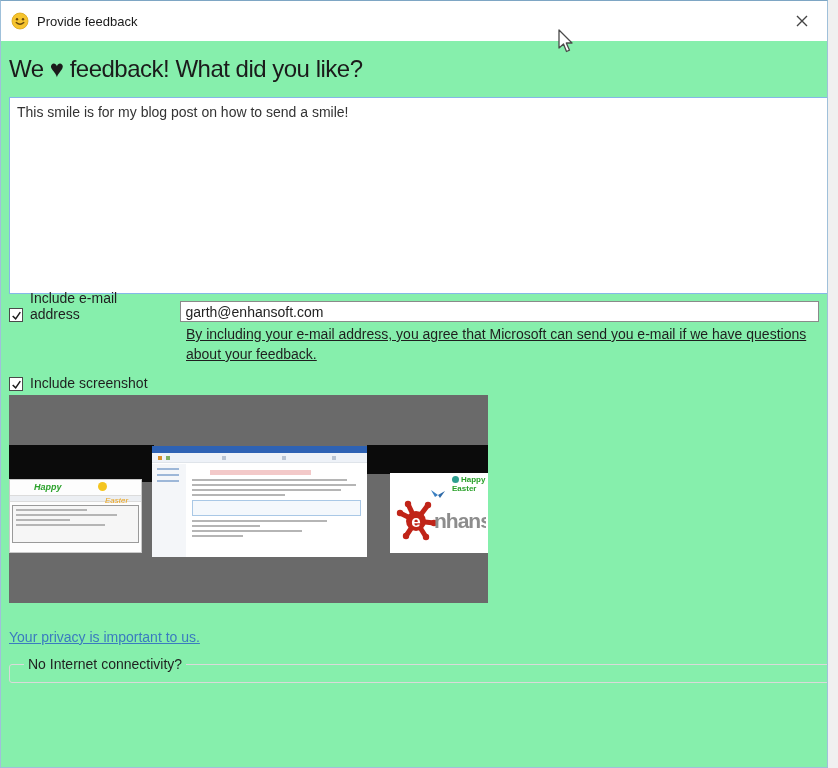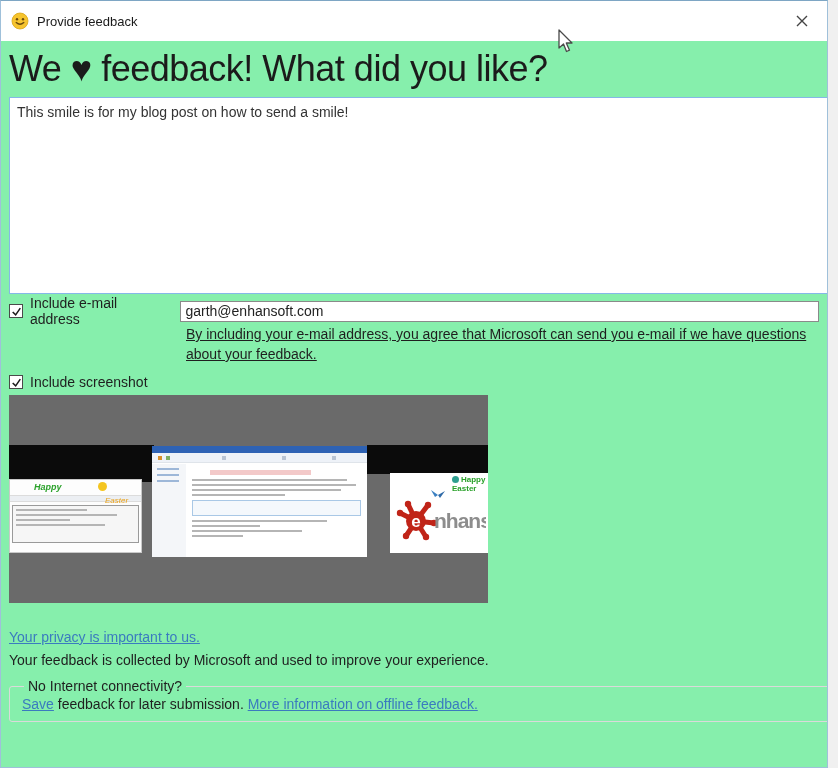--- a/index.html
+++ b/index.html
@@ -10,30 +10,30 @@
             border:1px solid #9fc0da; border-top-color:#7ea6c4; overflow:hidden; }
 
   
   .titlebar { height:40px; background:#ffffff; display:flex; align-items:center; padding:0 10px; }
   .titlebar .app-icon { width:18px; height:18px; margin-right:8px; flex:0 0 auto; }
   .titlebar .title-text { font-size:13px; color:#1a1a1a; flex:1 1 auto; }
   .close-btn { width:30px; height:30px; display:flex; align-items:center; justify-content:center; cursor:default; }
 
   .content { padding:0 8px; position:relative; }
 
-  h1 { margin-top:10px; font-size:36px; font-weight:400; letter-spacing:-0.5px;
+  h1 { margin-top:10px; font-size:24px; font-weight:400; letter-spacing:-0.5px;
        color:#1b1b1b; line-height:36px; }
 
   .feedback-box { margin-top:10px; width:822px; height:197px; background:#ffffff;
                   border:1px solid #86b7e8; padding:5px 7px; font-size:14px; color:#333;
                   line-height:19px; cursor:text; }
   .caret { display:inline-block; width:1px; height:14px; background:#111; margin-left:1px;
            vertical-align:-2px; }
 
-  .check-row { display:flex; align-items:center; margin-top:6px; height:22px; }
+  .check-row { display:flex; align-items:flex-end; margin-top:6px; height:22px; }
   .checkbox { width:14px; height:14px; background:#fff; border:1px solid #4a4a4a;
               display:inline-flex; align-items:center; justify-content:center; flex:0 0 auto; }
   .check-row label { font-size:14px; color:#1f1f1f; margin-left:7px; }
   .email-input { margin-left:11px; width:645px; height:21px; border:1px solid #8a8a8a;
                  background:#fff; font-family:inherit; font-size:14px; color:#222; padding:0 4px; }
 
   .note { margin-left:177px; margin-top:2px; font-size:14px; color:#1f1f1f; line-height:20px;text-decoration:underline; }
   .note div { white-space:nowrap; }
 
   .screenshot-row { margin-top:9px; height:18px; }
@@ -224,30 +224,24 @@
           <svg class="butterfly" width="16" height="12" viewBox="0 0 16 12">
             <path d="M8 6 L1 1 L5 8 Z" fill="#3a7fc1"></path>
             <path d="M8 6 L15 2 L10 9 Z" fill="#2f6aa8"></path>
           </svg>
         </div>
       </div>
 
     </div>
 
     <a class="link privacy-link">Your privacy is important to us.</a>
-    <div class="privacy-text">Your feedback is collected by Microsoft and used to improve your experience.</div>
 
 
     <fieldset class="offline">
       <legend>No Internet connectivity?</legend>
-      <div class="offline-line">
-        <a class="link">Save</a>
-        <span>feedback for later submission.</span>
-        <a class="link">More information on offline feedback.</a>
-      </div>
     </fieldset>
 
   </div>
 
   <svg class="mouse-cursor" width="17" height="24" viewBox="0 0 17 24">
     <path d="M2 1 L2 19 L6.5 15 L9.5 22.5 L12.5 21.2 L9.3 14 L15 14 Z" fill="#ffffff" stroke="#4a4a4a" stroke-width="1.3" stroke-linejoin="round"></path>
   </svg>
 
 </div>
 

